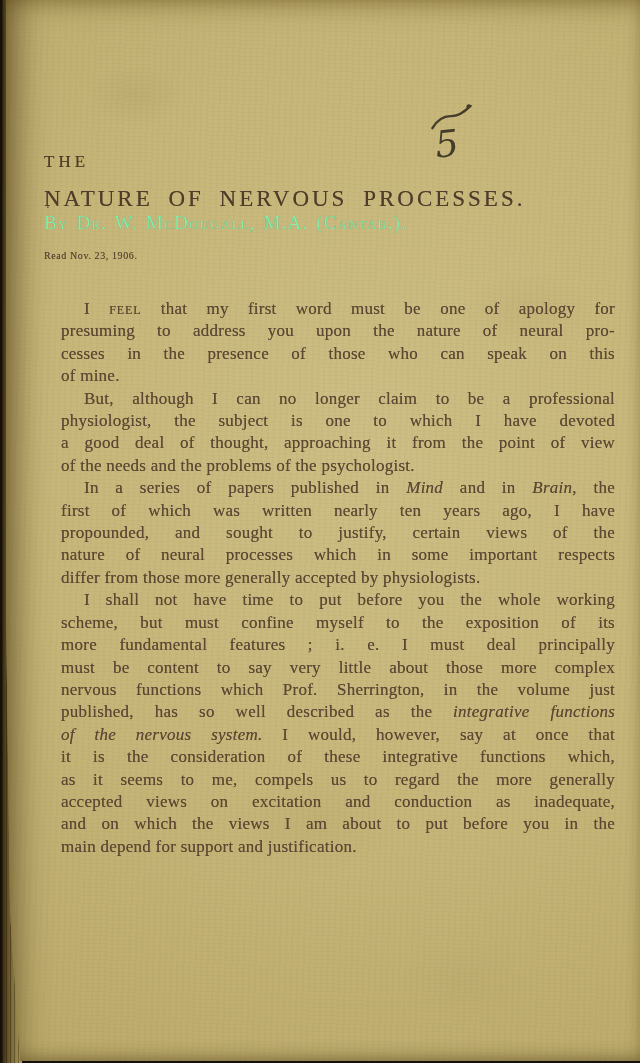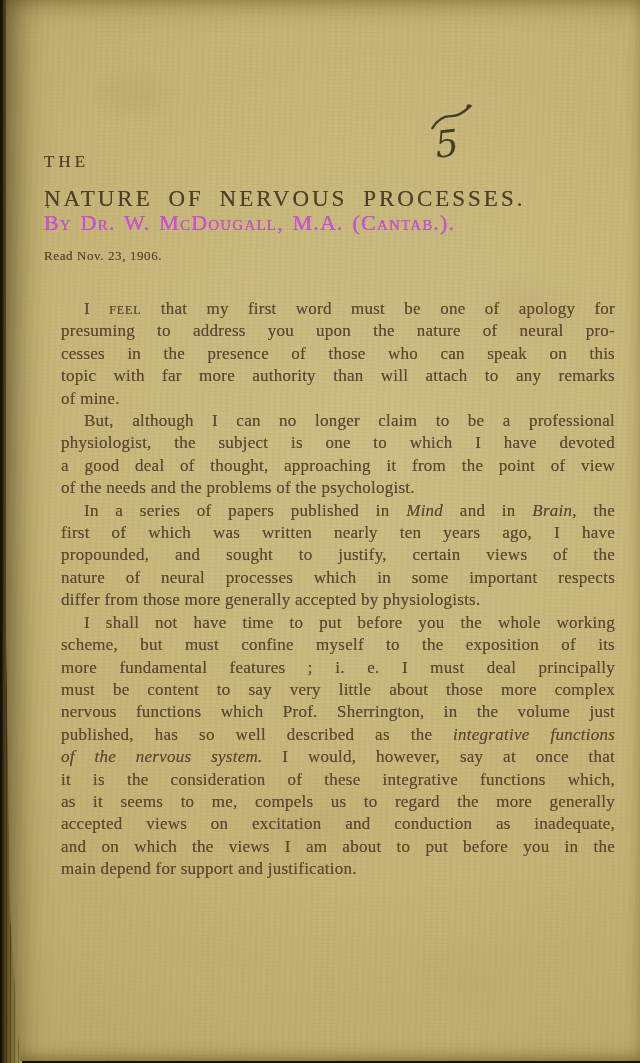--- a/index.html
+++ b/index.html
@@ -51,22 +51,22 @@
   }
 
   
   .heading{
     position:absolute;left:44px;top:152px;width:554px;box-sizing:border-box;
     padding-right:56px;text-align:left;color:#4f3c2b;
     text-shadow:0 0 0.6px rgba(79,60,43,0.65);
   }
   .pretitle{font-size:17px;line-height:19px;letter-spacing:4px;margin:0 0 15px 0;}
   .title{font-size:23px;line-height:26px;letter-spacing:3px;word-spacing:7px;margin:0 0 1px 0;font-weight:400;}
-  .byline{font-size:22px;line-height:20px;font-variant:small-caps;letter-spacing:1.2px;word-spacing:2px;margin:0 0 15px 0;color:#d946ef;}
-  .readnote{font-size:13px;line-height:16px;letter-spacing:0.6px;color:#5a4733;}
+  .byline{font-size:19px;line-height:20px;font-variant:small-caps;letter-spacing:1.2px;word-spacing:2px;margin:0 0 15px 0;color:#86efac;}
+  .readnote{font-size:10px;line-height:16px;letter-spacing:0.6px;color:#5a4733;}
   .stray-dot{
     position:absolute;left:46px;top:195px;font-size:15px;color:rgba(86,66,42,0.8);
   }
 
   
   .body-text{
     position:absolute;left:61px;top:298px;width:554px;
     font-size:17px;color:#5c4733;letter-spacing:0.25px;
     text-shadow:0 0 0.6px rgba(92,71,51,0.7);
   }
@@ -98,21 +98,20 @@
       <div class="title">NATURE OF NERVOUS PROCESSES.</div>
       <div class="byline">By Dr. W. McDougall, M.A. (Cantab.).</div>
       <div class="readnote">Read Nov. 23, 1906.</div>
     </div>
 
     <div class="body-text">
         <div class="para">
           <div class="line first"><span>I </span><span class="sc">feel</span><span> that my first word must be one of apology for</span></div>
           <div class="line"><span>presuming to address you upon the nature of neural pro-</span></div>
           <div class="line"><span>cesses in the presence of those who can speak on this</span></div>
-          <div class="line"><span>topic with far more authority than will attach to any remarks</span></div>
           <div class="line last"><span>of mine.</span></div>
         </div>
         <div class="para">
           <div class="line first"><span>But, although I can no longer claim to be a professional</span></div>
           <div class="line"><span>physiologist, the subject is one to which I have devoted</span></div>
           <div class="line"><span>a good deal of thought, approaching it from the point of view</span></div>
           <div class="line last"><span>of the needs and the problems of the psychologist.</span></div>
         </div>
         <div class="para">
           <div class="line first"><span>In a series of papers published in </span><span class="i">Mind</span><span> and in </span><span class="i">Brain</span><span>, the</span></div>

